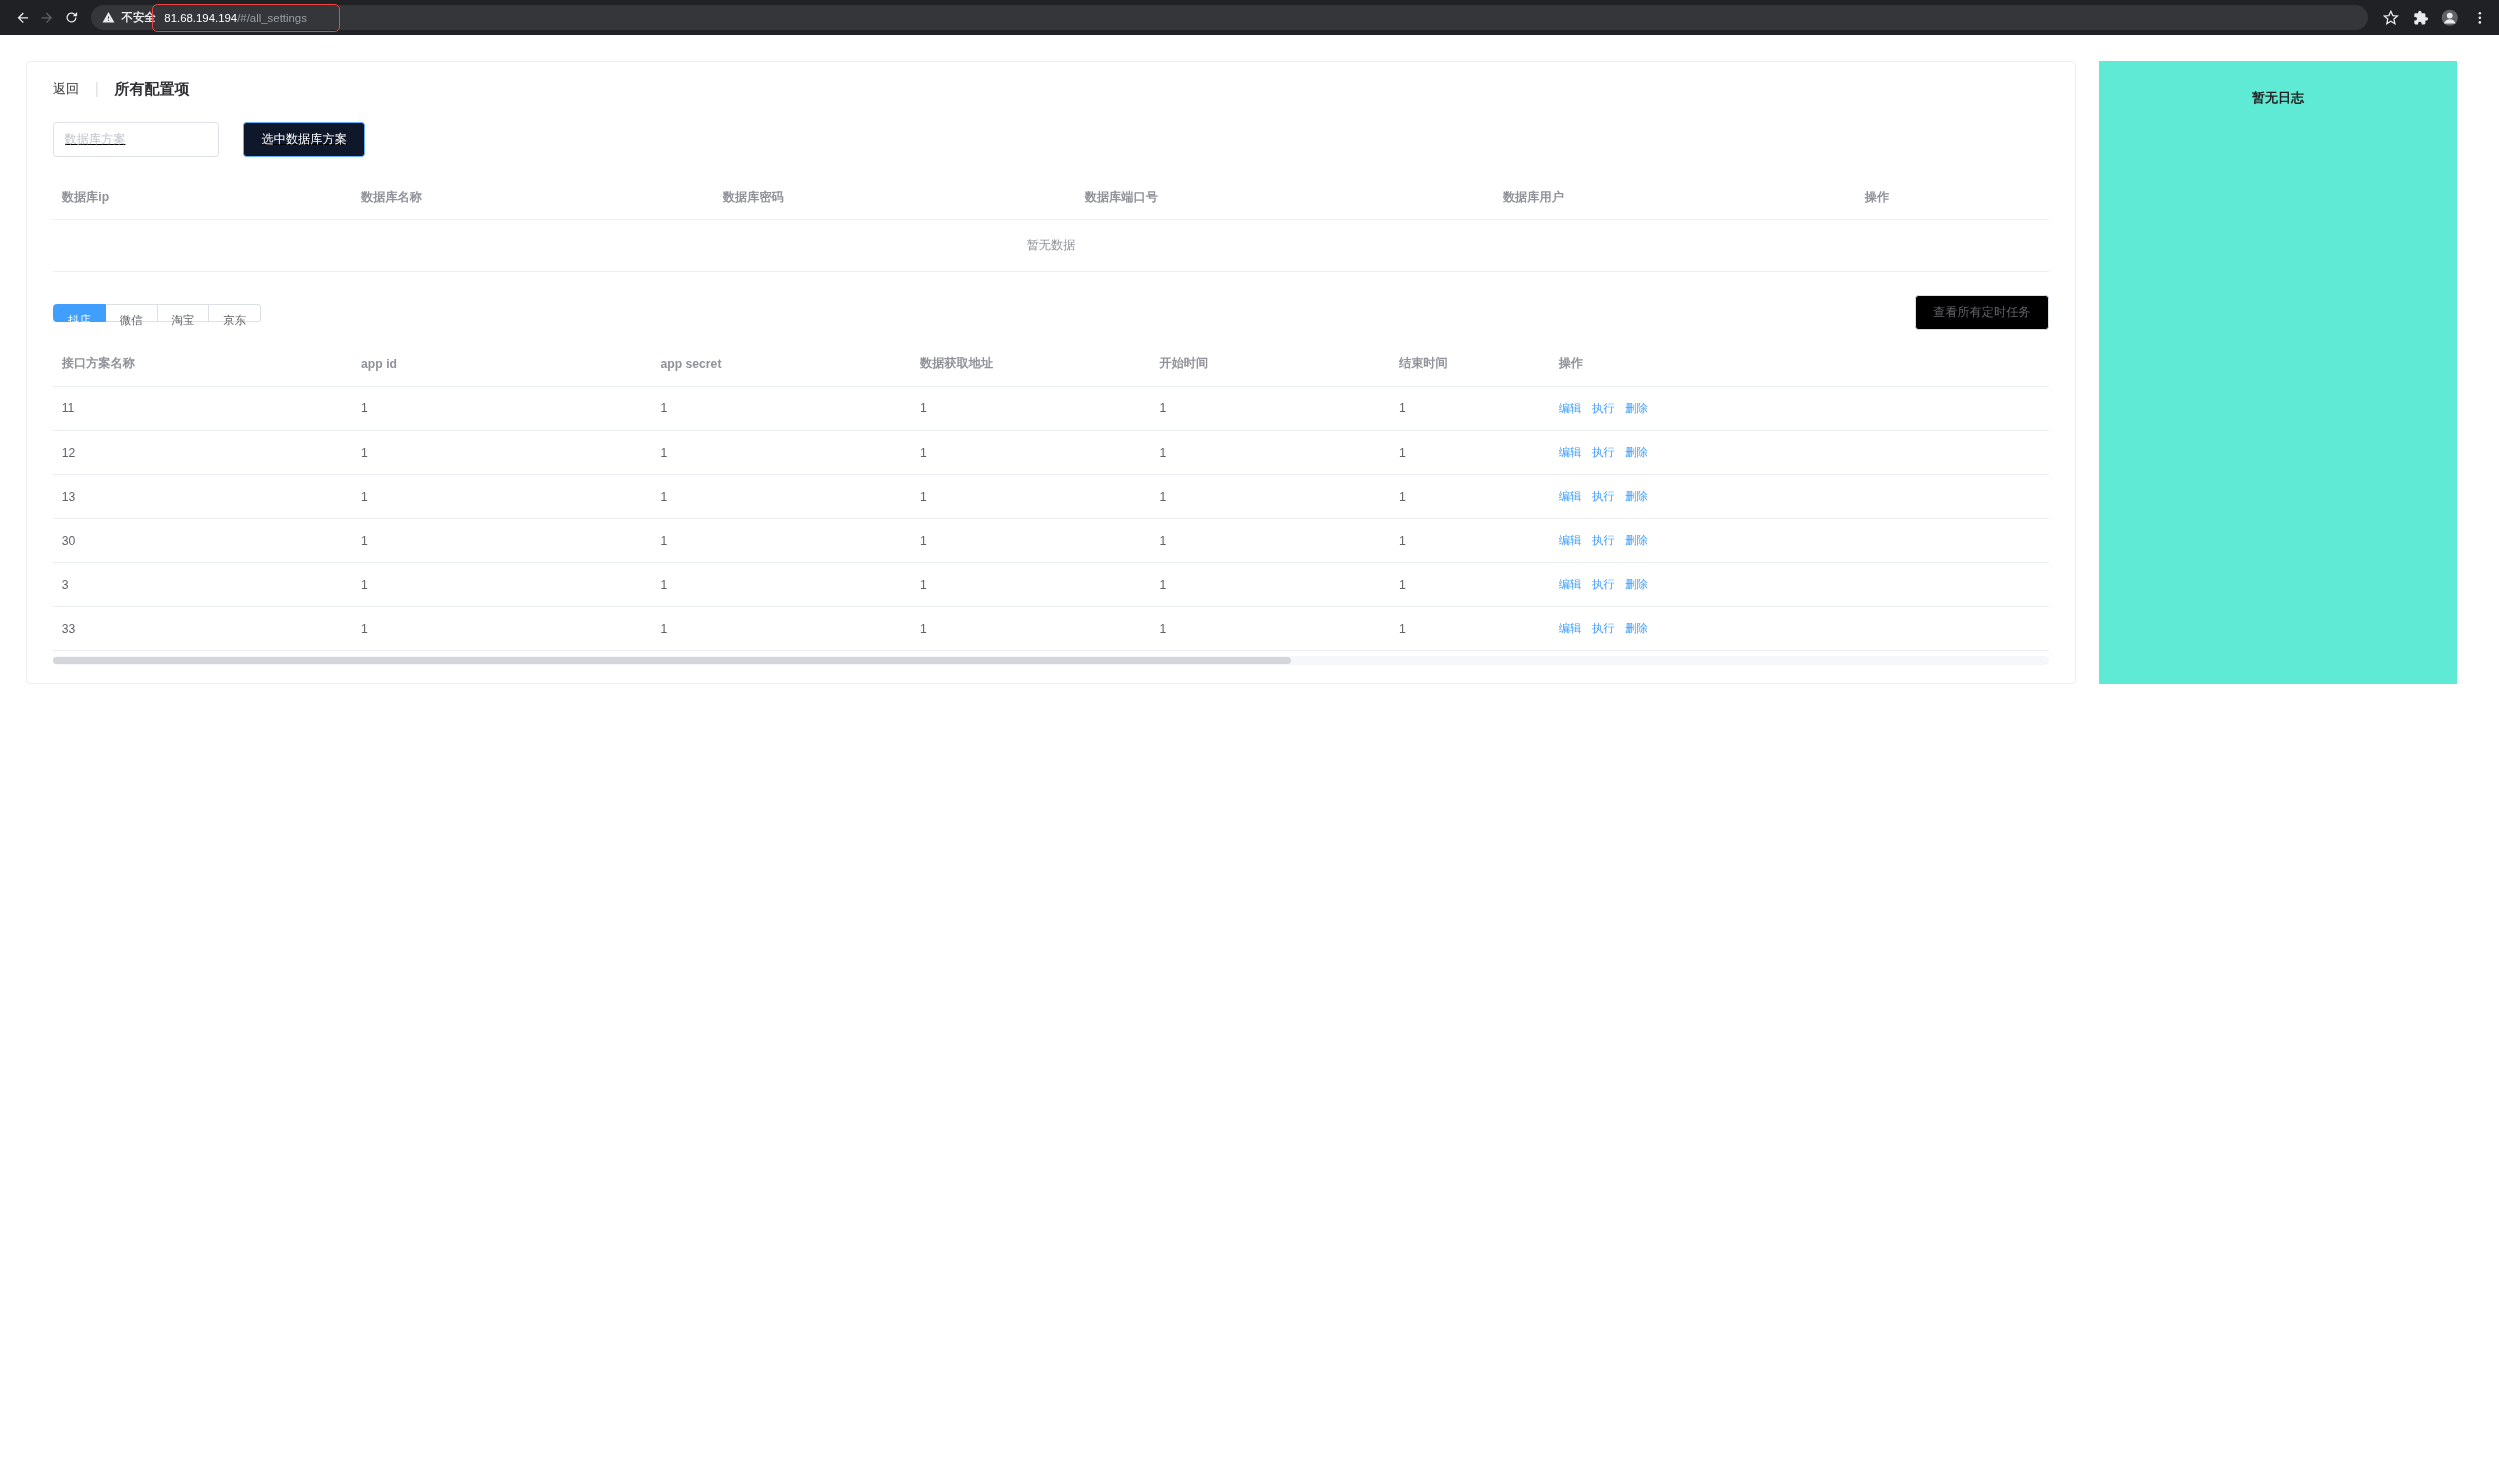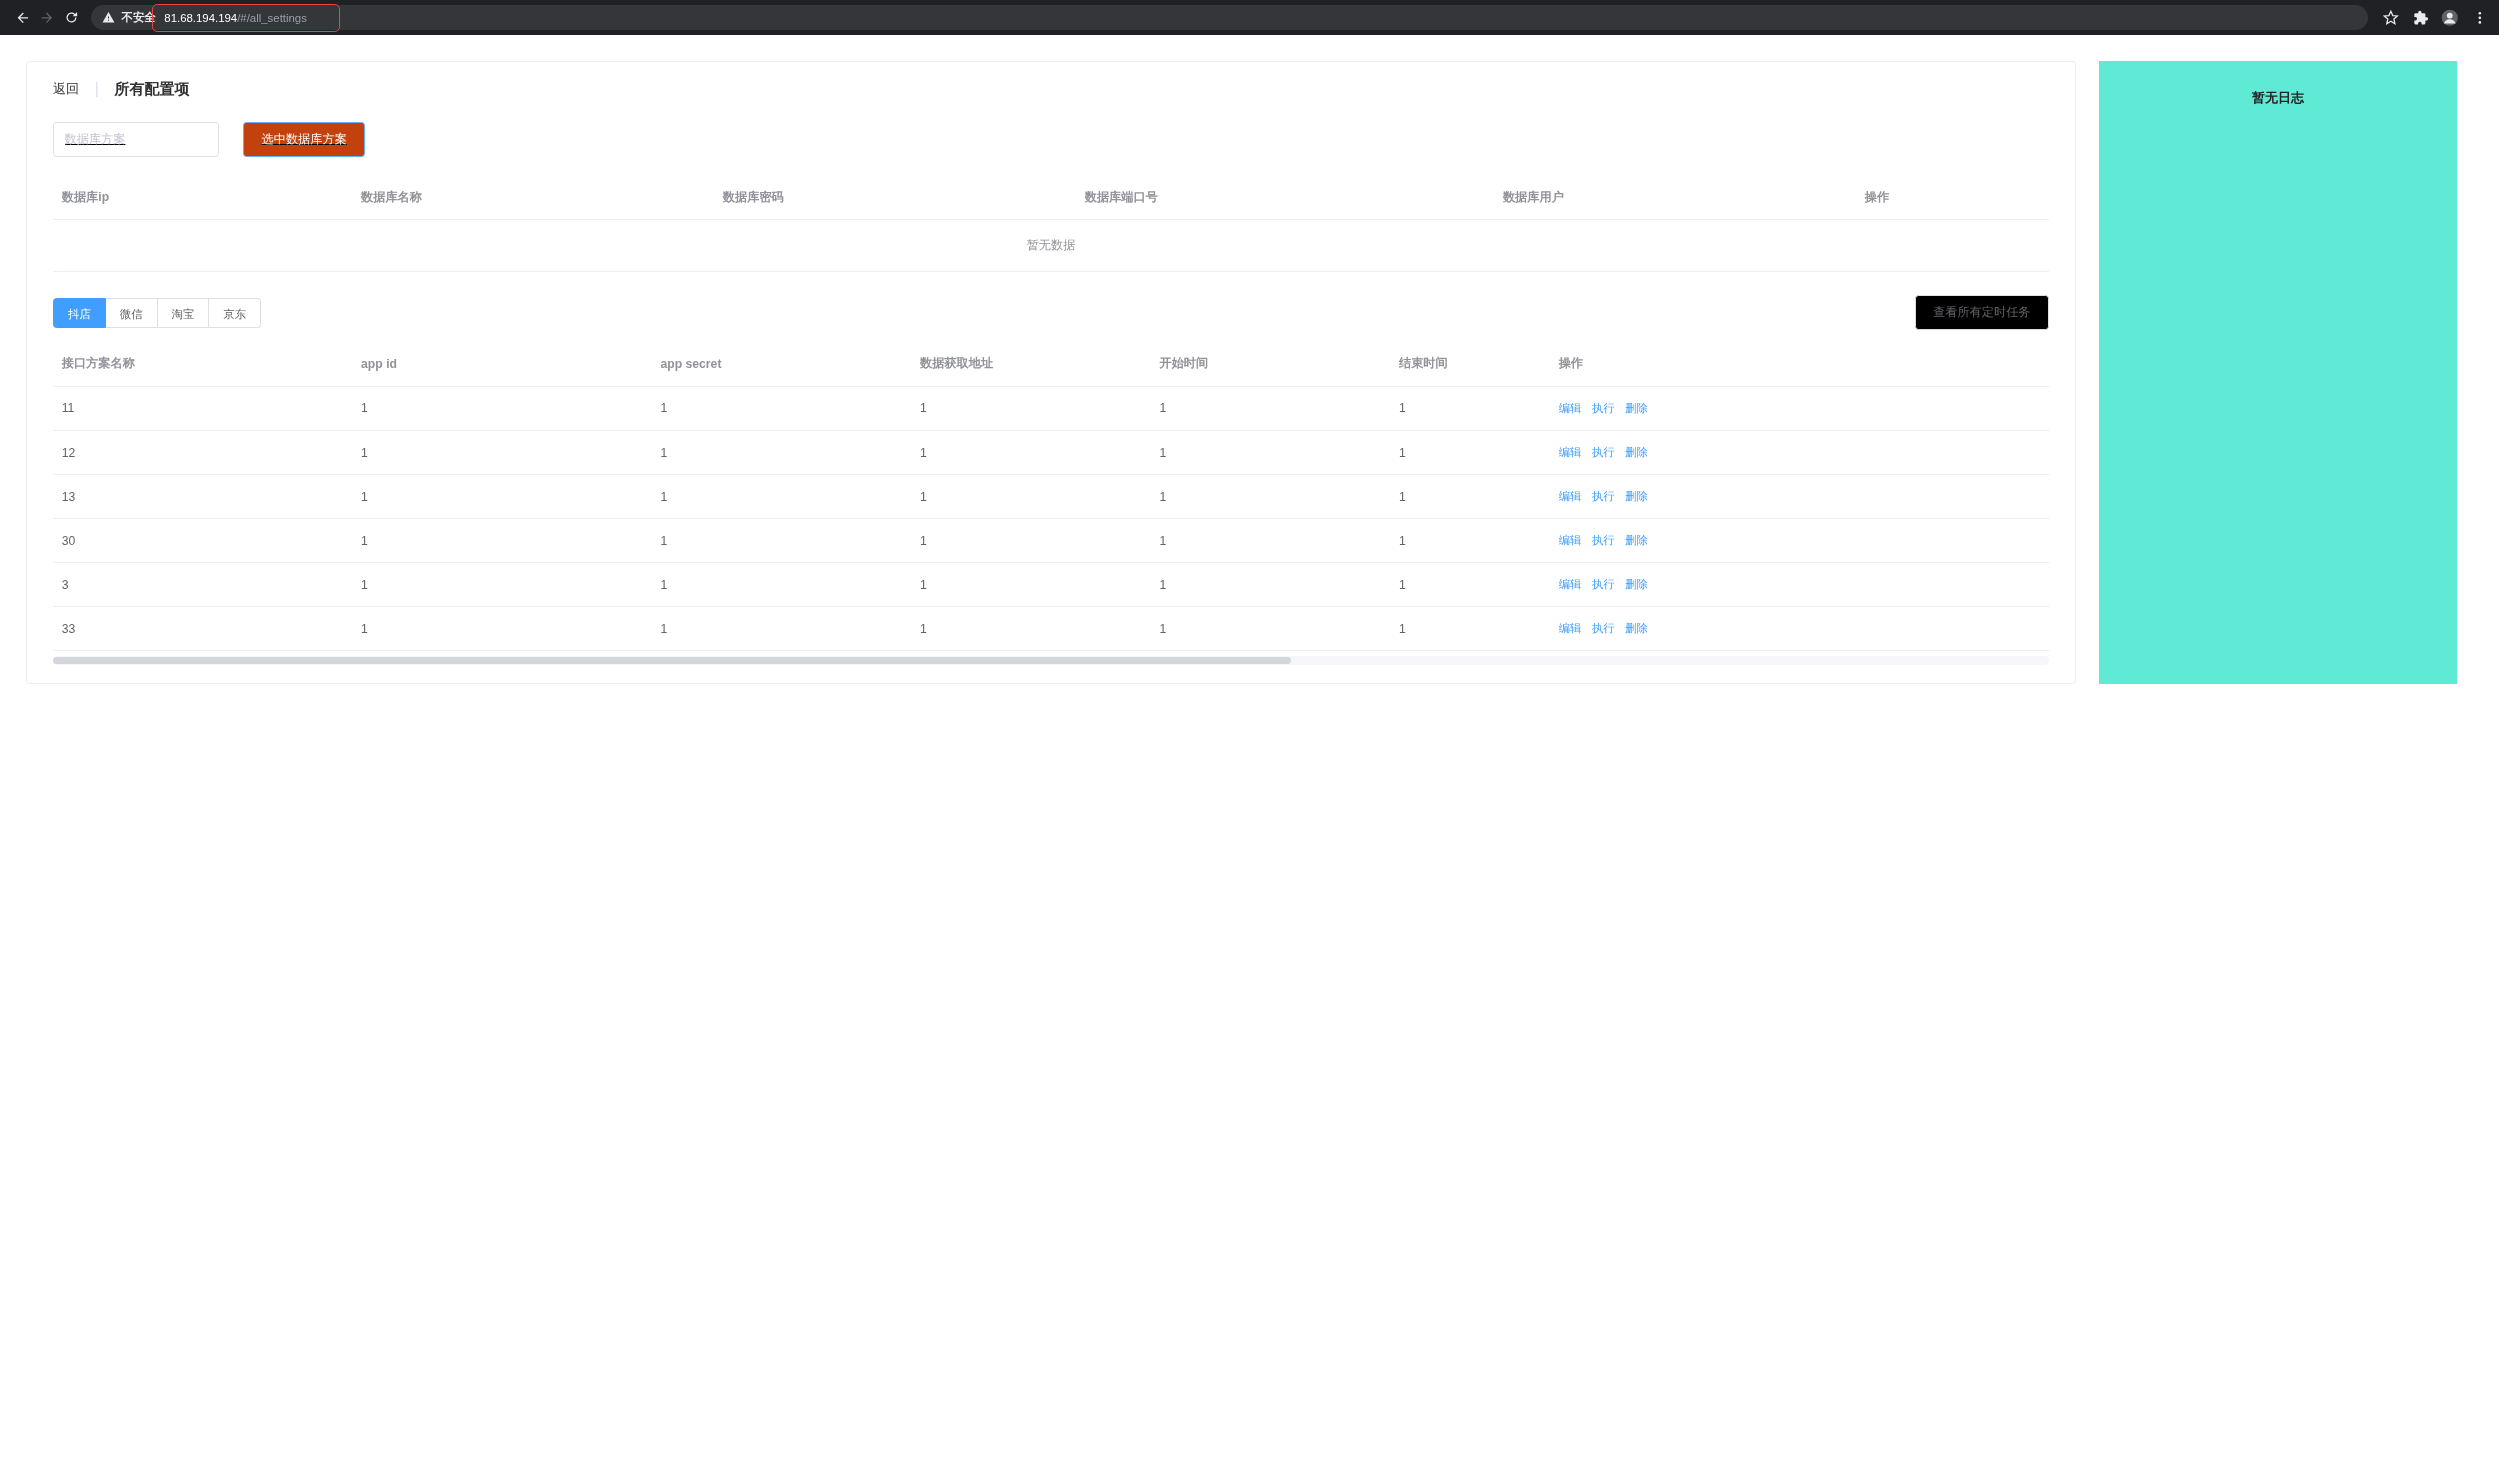--- a/index.html
+++ b/index.html
@@ -89,34 +89,34 @@
       outline: none;
     }
     .input::placeholder { color: #c0c4cc; }
     .btn {
       height: 35px; padding: 0 17.5px;
       border: 0.9px solid #dcdfe6; border-radius: 3.5px;
       background: #000000; font-size: 12.2px; color: #606266;
       cursor: pointer;
     }
     .btn-primary {
-      background: #c2410c; border-color: #66b1ff; color: #fff;
+      background: #0f172a; border-color: #66b1ff; color: #fff;
     }
 
     table { width: 100%; border-collapse: collapse; font-size: 12.2px; color: #606266; }
     th, td { text-align: left; height: 44px; padding: 0 8.7px; }
     th { color: #909399; font-weight: 600; border-bottom: 0.9px solid #ebeef5; }
     .empty-row td { text-align: center; color: #909399; height: 52px; }
     .db-table { margin-bottom: 23px; }
     .db-table tbody tr { border-bottom: 0.9px solid #ebeef5; }
 
     .tabs-row { display: flex; justify-content: space-between; align-items: center; margin-bottom: 12.2px; }
     .tabs { display: flex; }
     .tab {
-      padding: 0 14px; height: 30px; line-height: 30px;
+      padding: 0 14px; height: 18px; line-height: 30px;
       border: 0.9px solid #dcdfe6; font-size: 11.4px;
       cursor: pointer; color: #606266; background: #fff;
     }
     .tab:first-child { border-radius: 3.5px 0 0 3.5px; }
     .tab:last-child { border-radius: 0 3.5px 3.5px 0; }
     .tab + .tab { border-left: none; }
     .tab.active { background: #409eff; border-color: #409eff; color: #fff; }
 
     .main-table-wrap { position: relative; }
     .main-table { width: 100%; }

